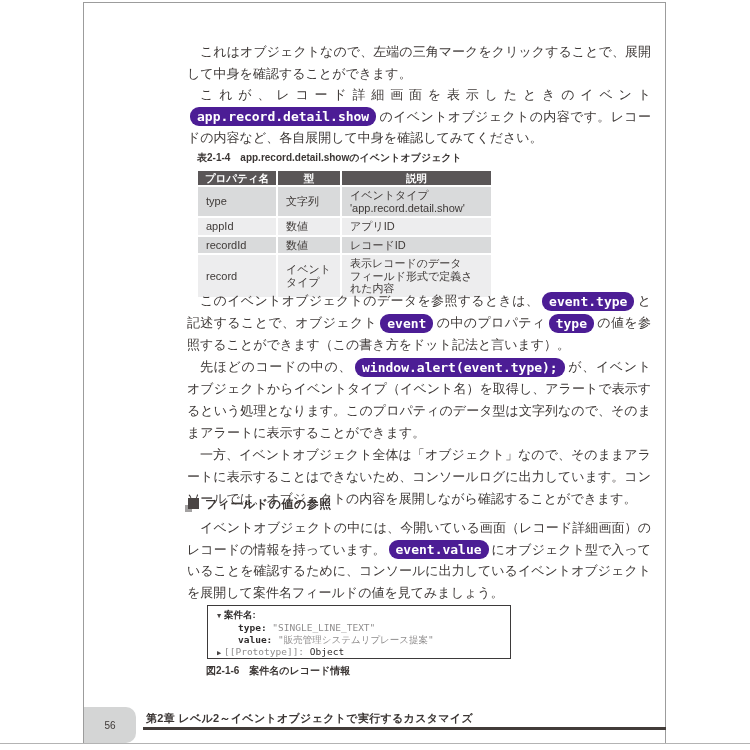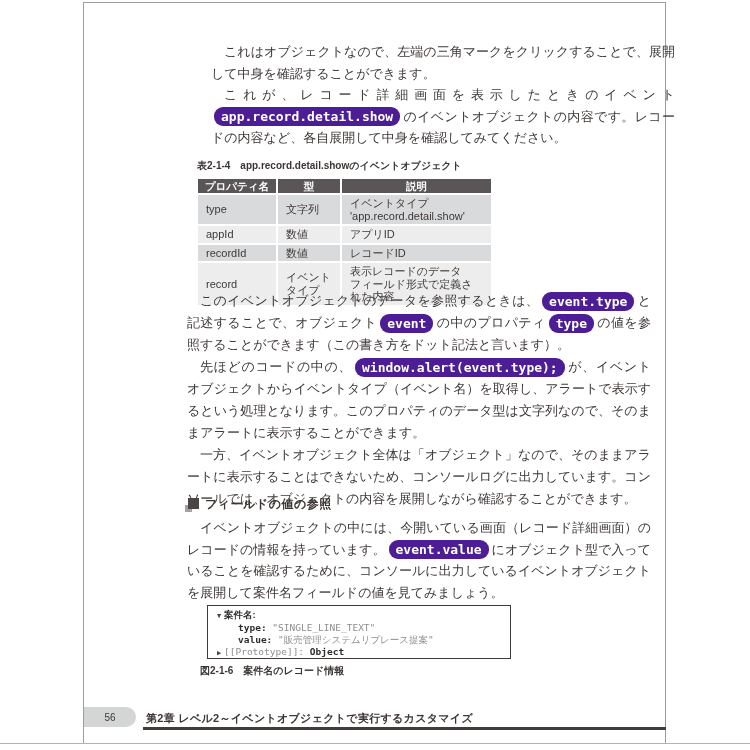--- a/index.html
+++ b/index.html
@@ -7,30 +7,30 @@
     width:750px;height:750px;background:#ffffff;position:relative;
     font-family:"Liberation Sans",sans-serif;color:#3e3937;
     -webkit-font-smoothing:antialiased;overflow:hidden;
   }
   .abs{position:absolute;}
   
   .frame-line{background:#9c9c9c;}
   
   .textblock{width:464px;font-size:13px;text-align:justify;color:#3e3937;}
   .textblock p{margin:0;text-indent:13px;}
-  #tb1{left:187px;top:41px;line-height:21.5px;margin-left:24px;}
+  #tb1{left:187px;top:41px;line-height:21.5px;}
   #tb2{left:187px;top:282px;line-height:22px;margin-top:8px;}
   #tb3{left:187px;top:517px;line-height:21.5px;}
   .pill{
     font-family:"DejaVu Sans Mono",monospace;font-size:13px;font-weight:bold;
     background:#4c1d95;color:#ffffff;border-radius:9px;
     padding:1.5px 7px 2.5px;margin:0 3px;white-space:nowrap;
   }
   
-  #table-block{left:196px;top:151px;width:300px;margin-top:8px;}
+  #table-block{left:196px;top:151px;width:300px;}
   .tcaption{font-size:10px;font-weight:bold;color:#3b3634;margin:0 0 4px 1px;}
   table.spec{border-collapse:separate;border-spacing:2px;width:297px;table-layout:fixed;}
   table.spec th{
     background:#5a5657;color:#ffffff;font-size:10.5px;font-weight:bold;
     padding:1px 4px;text-align:center;line-height:12px;
   }
   table.spec td{
     font-size:11px;line-height:12.5px;padding:2px 8px;vertical-align:middle;color:#3e3937;
   }
   tr.row-dark td{background:#d9dadb;}
@@ -48,27 +48,27 @@
     background:#ffffff;border:1.5px solid #3d3a3a;
     font-family:"DejaVu Sans Mono",monospace;font-size:9.5px;line-height:12px;
     padding:3px 6px 2px 6px;
   }
   .c-row{white-space:nowrap;}
   .c-arrow{display:inline-block;width:10px;font-size:7px;color:#4a4747;text-align:center;}
   .c-indent{display:inline-block;width:14px;}
   .c-key{font-weight:bold;color:#2f2c2c;}
   .c-key-dim{color:#8f8d8d;font-weight:normal;margin-top:18px;}
   .c-val{color:#8f8d8d;}
-  .c-val-strong{color:#2f2c2c;font-weight:bold;margin-top:16px;}
+  .c-val-strong{color:#2f2c2c;font-weight:normal;margin-top:16px;}
   .c-root{color:#2f2c2c;font-family:"Liberation Sans",sans-serif;font-weight:bold;}
   
-  #figure-caption{left:200px;top:664px;font-size:10px;font-weight:bold;color:#3b3634;}
+  #figure-caption{left:206px;top:664px;font-size:10px;font-weight:bold;color:#3b3634;}
   
   #page-num-tab{
-    left:84px;top:707px;width:52px;height:20px;background:#d4d5d5;
+    left:84px;top:707px;width:52px;height:36px;background:#d4d5d5;
     border-radius:0 10px 10px 0;display:flex;align-items:center;justify-content:center;
     font-size:10px;color:#3e3937;
   }
   #chapter-title{left:146px;top:711px;font-size:11px;font-weight:bold;color:#3b3634;letter-spacing:0.3px;}
   #footer-rule{left:143px;top:727px;width:523px;height:2.5px;background:#423c39;}
 </style>
 </head>
 <body>
 
 <div class="abs frame-line" style="left:83px;top:2px;width:583px;height:1px;"></div>

